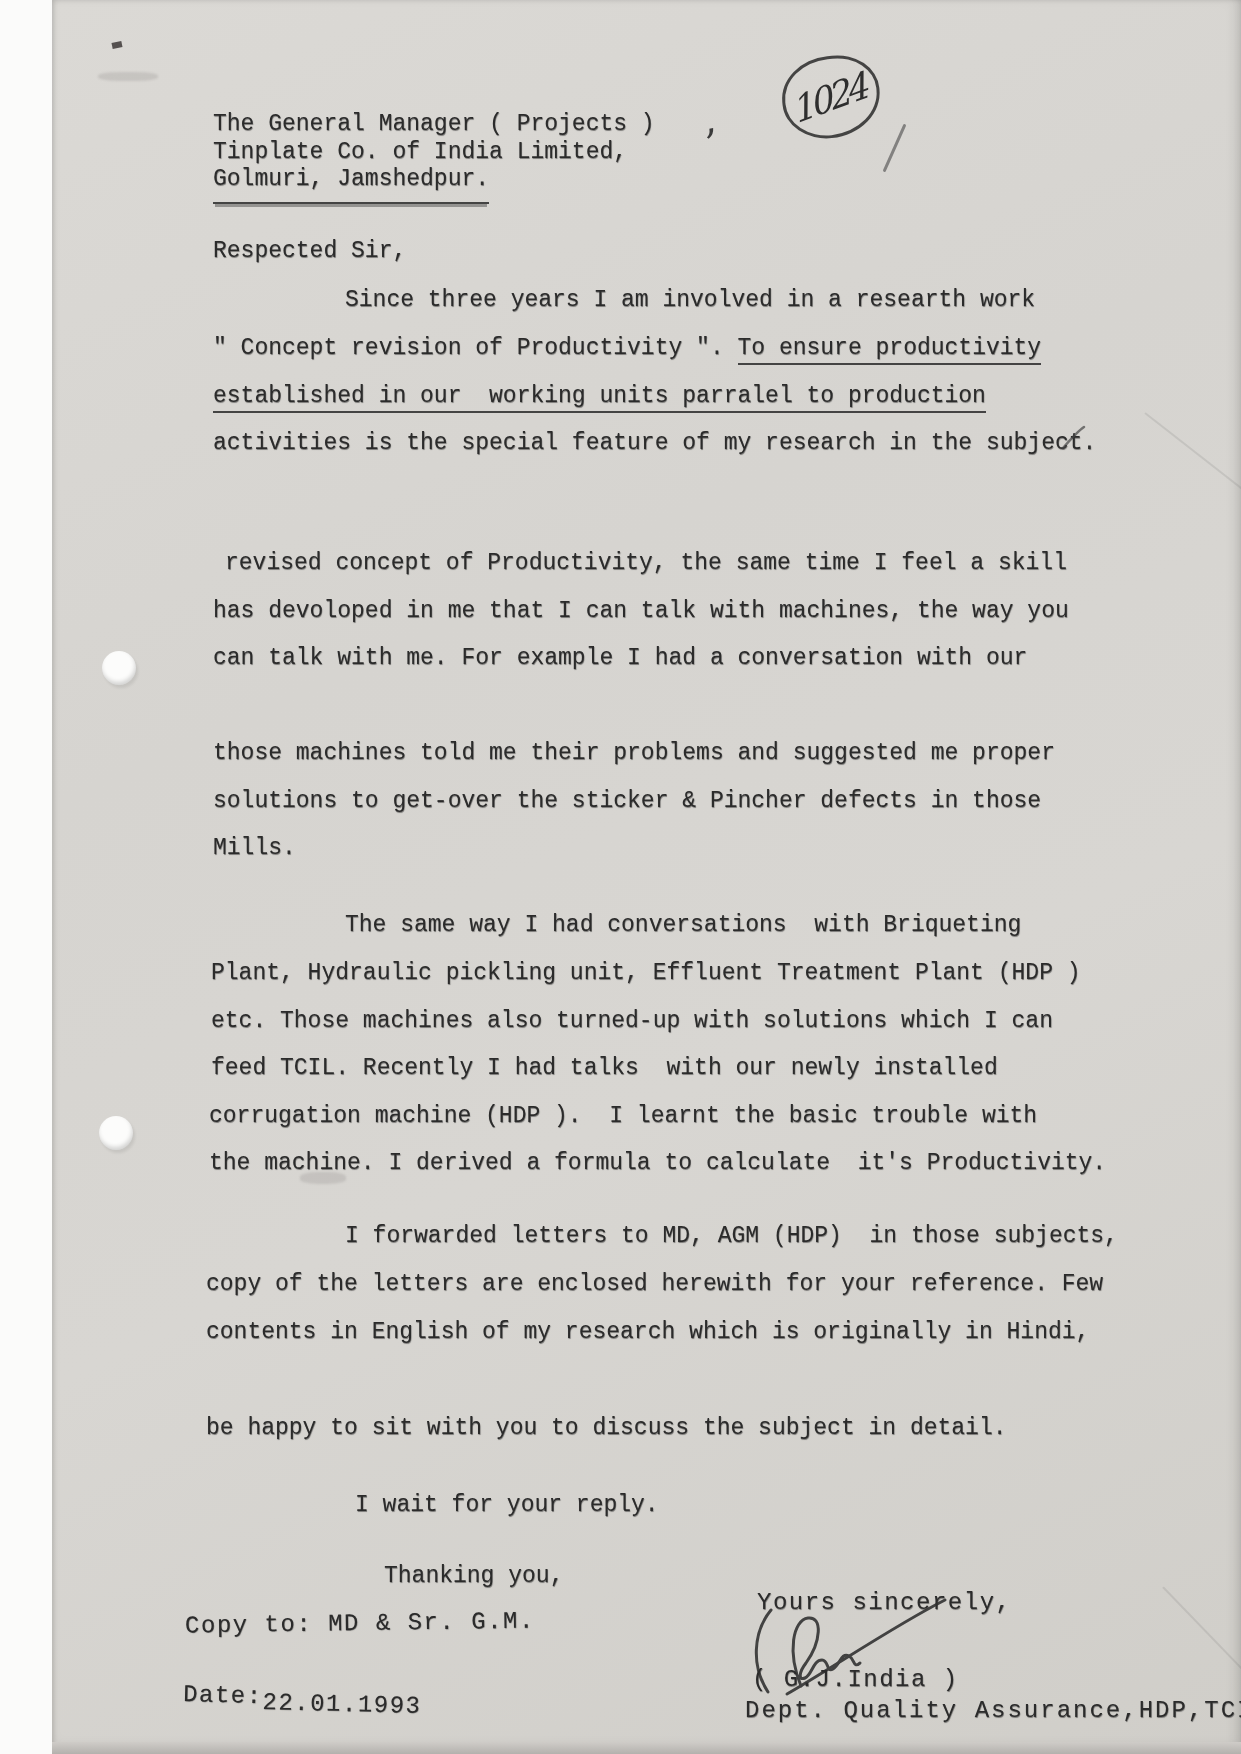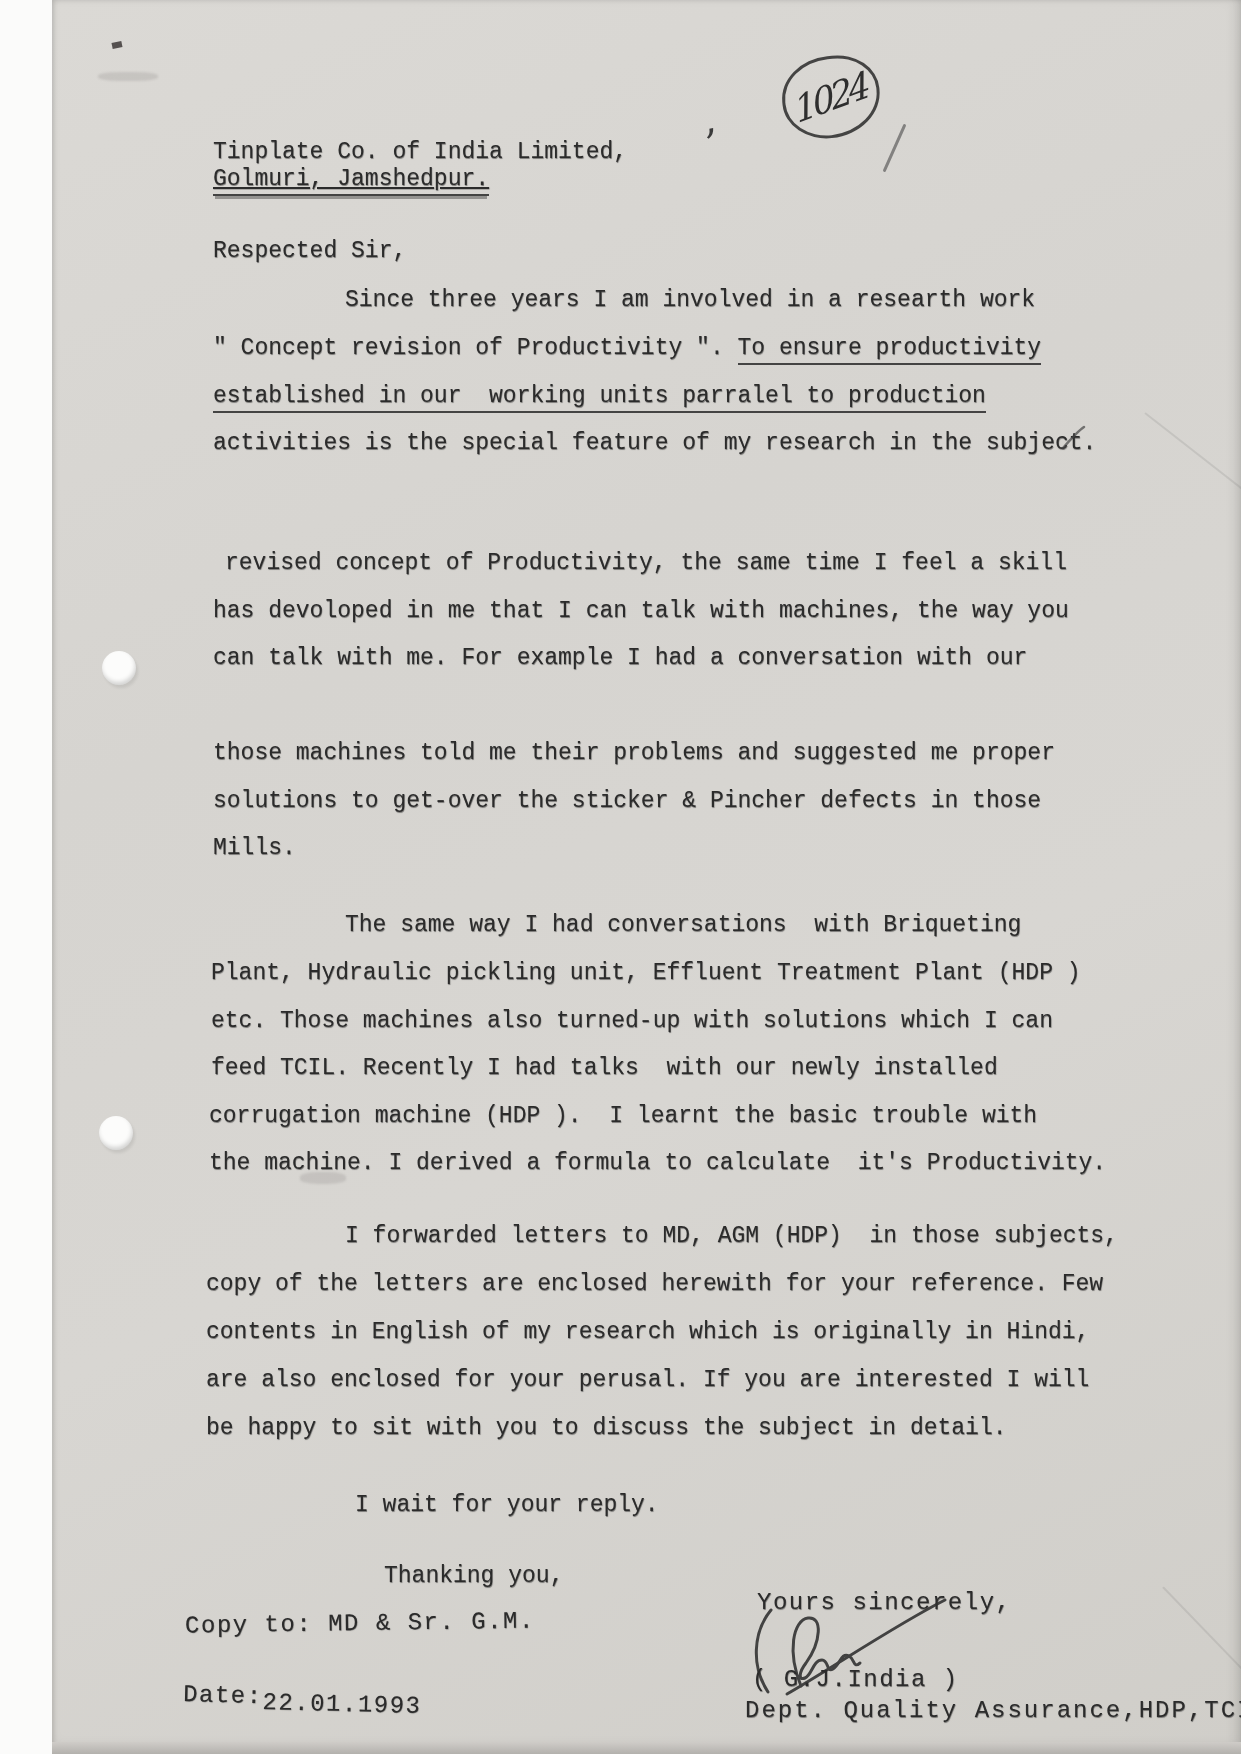--- a/index.html
+++ b/index.html
@@ -20,23 +20,22 @@
     background:linear-gradient(#cfccc8,#b3b1ad);
   }
   .tl{
     position:absolute;white-space:pre;
     font-size:23px;line-height:1.2;color:#2b2b2b;
     text-shadow:0.5px 0.5px 0.7px rgba(35,35,35,.5);
   }
   .ft{font-size:24px;letter-spacing:1.5px;}
   .ul{border-bottom:2px solid rgba(35,35,35,.82);display:inline-block;text-align:right;}
   .ul2{
-    border-bottom:2px solid rgba(35,35,35,.82);padding-bottom:0;display:inline-block;
+    border-bottom:2px solid rgba(35,35,35,.82);padding-bottom:8px;display:inline-block;
     box-shadow:0 5px 0 -2px rgba(45,45,45,.4);
-    text-decoration:underline;
   }
   .hole{
     position:absolute;width:34px;height:34px;border-radius:50%;
     background:#fcfcfb;
     box-shadow:inset -1px -3px 4px rgba(0,0,0,.16),2px 3px 3px rgba(0,0,0,.08);
   }
   .circled-number{
     position:absolute;left:782px;top:56px;width:92px;height:76px;
     border:3px solid rgba(42,42,42,.85);
     border-radius:52% 46% 55% 48%;
@@ -77,20 +76,21 @@
   <div class="smudge" style="left:300px;top:1172px;width:46px;height:12px;"></div>
   <div class="crease" style="left:1130px;top:455px;width:140px;transform:rotate(38deg);"></div>
   <div class="crease" style="left:1140px;top:1640px;width:150px;transform:rotate(46deg);"></div>
 
   <div class="circled-number">
     <span>1024</span>
   </div>
   <div class="circle-tail"></div>
   <div class="comma-mark">,</div>
 
+  <div class="tl" style="left:213px;top:111px;">The General Manager ( Projects )</div>
   <div class="tl" style="left:213px;top:139px;">Tinplate Co. of India Limited,</div>
   <div class="tl" style="left:213px;top:166px;"><span class="ul2">Golmuri, Jamshedpur.</span></div>
 
   <div class="tl" style="left:213px;top:238px;">Respected Sir,</div>
 
   <div class="tl" style="left:345px;top:287px;">Since three years I am involved in a researth work</div>
   <div class="tl" style="left:213px;top:335px;"><span>" Concept revision of Productivity ". </span><span class="ul">To ensure productivity</span></div>
   <div class="tl" style="left:213px;top:383px;"><span class="ul">established in our  working units parralel to production</span></div>
   <div class="tl" style="left:213px;top:430px;">activities is the special feature of my research in the subject.</div>
   <svg class="tick-svg" style="left:1058px;top:424px;" width="30" height="30" viewBox="0 0 30 30">
@@ -107,21 +107,20 @@
   <div class="tl" style="left:345px;top:912px;">The same way I had conversations  with Briqueting</div>
   <div class="tl" style="left:211px;top:960px;">Plant, Hydraulic pickling unit, Effluent Treatment Plant (HDP )</div>
   <div class="tl" style="left:211px;top:1008px;">etc. Those machines also turned-up with solutions which I can</div>
   <div class="tl" style="left:211px;top:1055px;">feed TCIL. Recently I had talks  with our newly installed</div>
   <div class="tl" style="left:209px;top:1103px;">corrugation machine (HDP ).  I learnt the basic trouble with</div>
   <div class="tl" style="left:209px;top:1150px;">the machine. I derived a formula to calculate  it's Productivity.</div>
 
   <div class="tl" style="left:345px;top:1223px;">I forwarded letters to MD, AGM (HDP)  in those subjects,</div>
   <div class="tl" style="left:206px;top:1271px;">copy of the letters are enclosed herewith for your reference. Few</div>
   <div class="tl" style="left:206px;top:1319px;">contents in English of my research which is originally in Hindi,</div>
-  <div class="tl" style="left:206px;top:1367px;">are also enclosed for your perusal. If you are interested I will</div>
   <div class="tl" style="left:206px;top:1415px;">be happy to sit with you to discuss the subject in detail.</div>
 
   <div class="tl" style="left:355px;top:1492px;">I wait for your reply.</div>
   <div class="tl" style="left:384px;top:1563px;">Thanking you,</div>
 
   <div class="tl ft" style="left:757px;top:1589px;">Yours sincerely,</div>
   <svg class="sig-svg" style="left:745px;top:1588px;" width="220" height="110" viewBox="0 0 220 110">
     <g stroke="#2f2f2f" stroke-width="3" fill="none" stroke-linecap="round" opacity="0.88">
       <path d="M26,22 C8,44 6,78 23,104"></path>
       <path d="M56,98 C42,64 48,32 63,30 C78,28 76,54 61,75 C54,84 53,93 60,90 C67,87 68,72 77,72 C84,72 81,85 88,81 C95,77 96,64 104,68 C110,71 108,81 115,75"></path>

